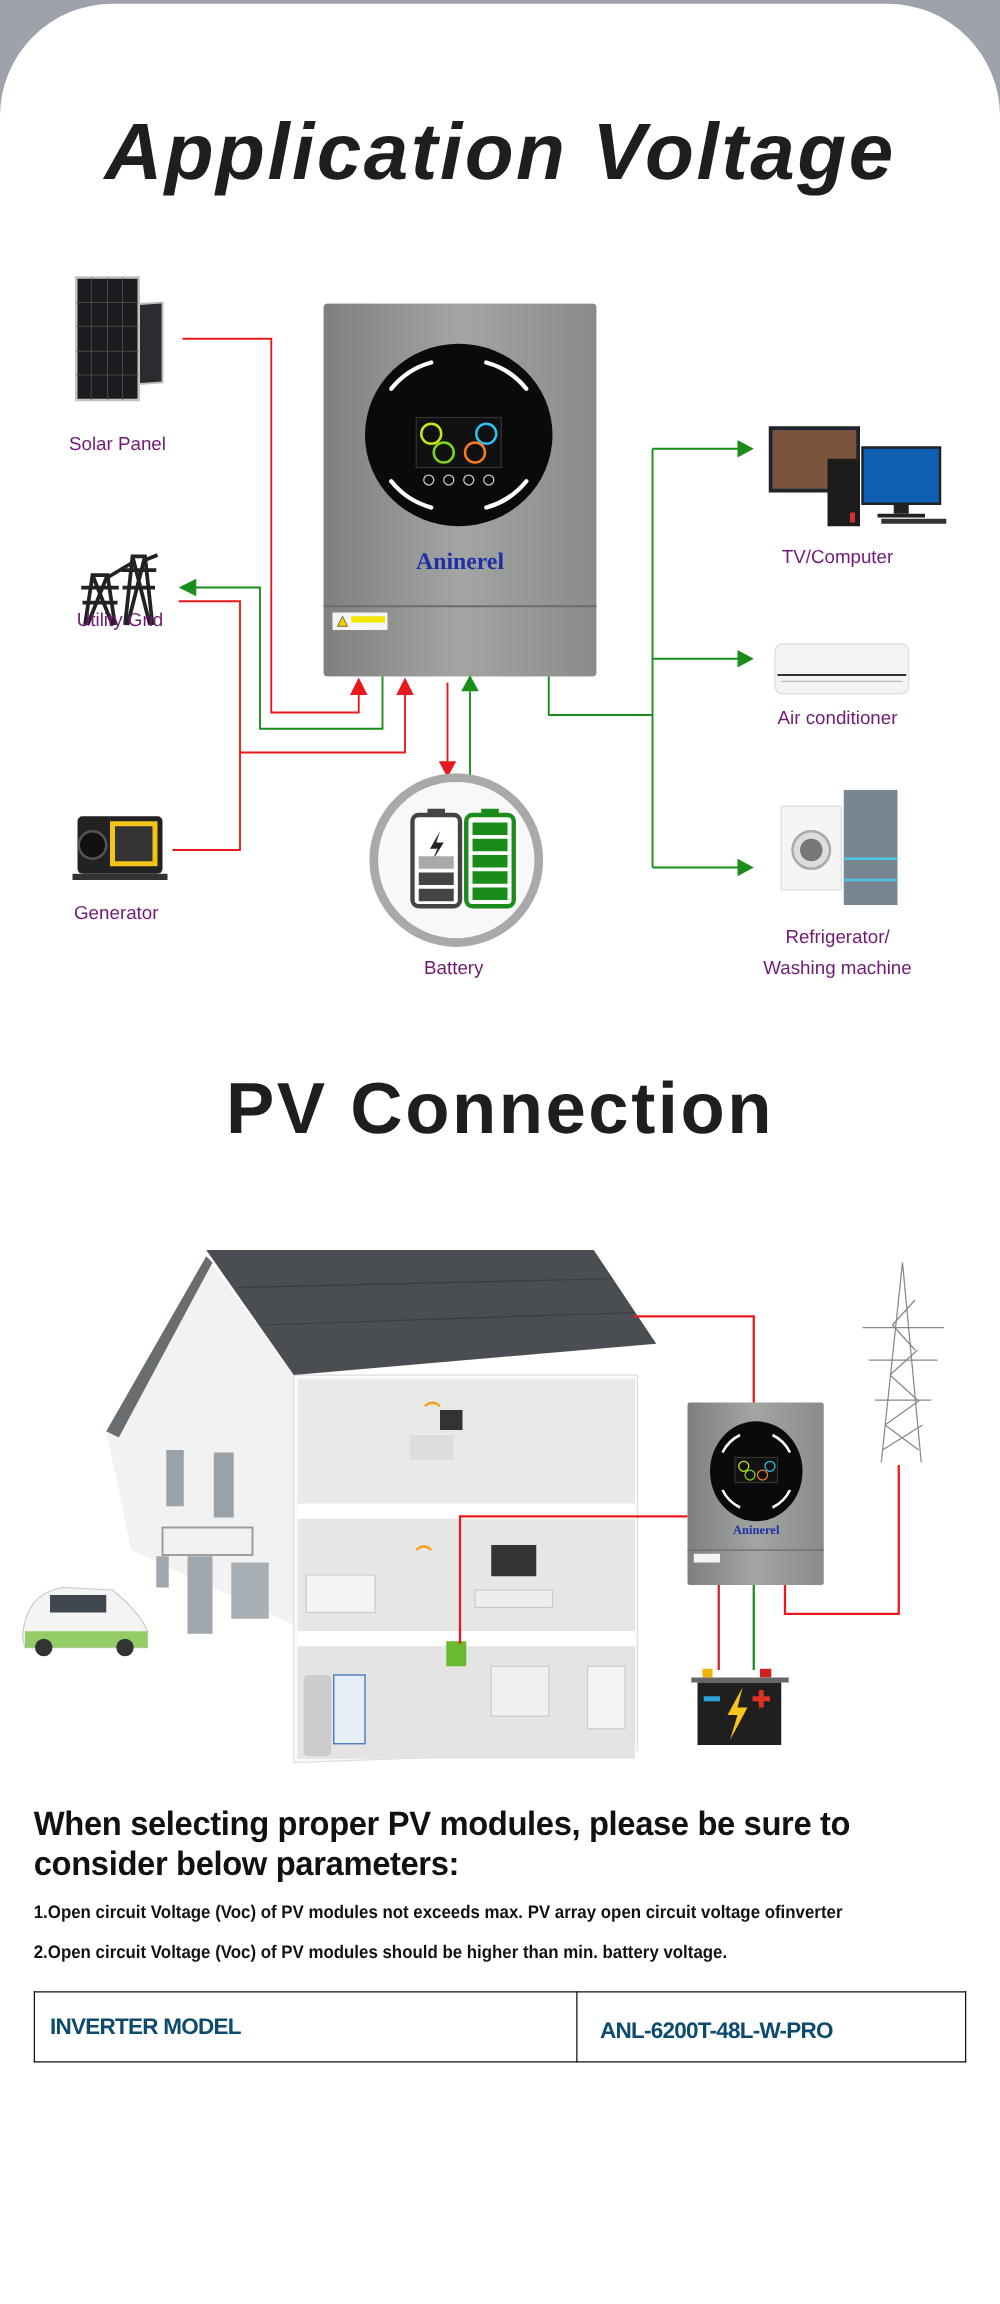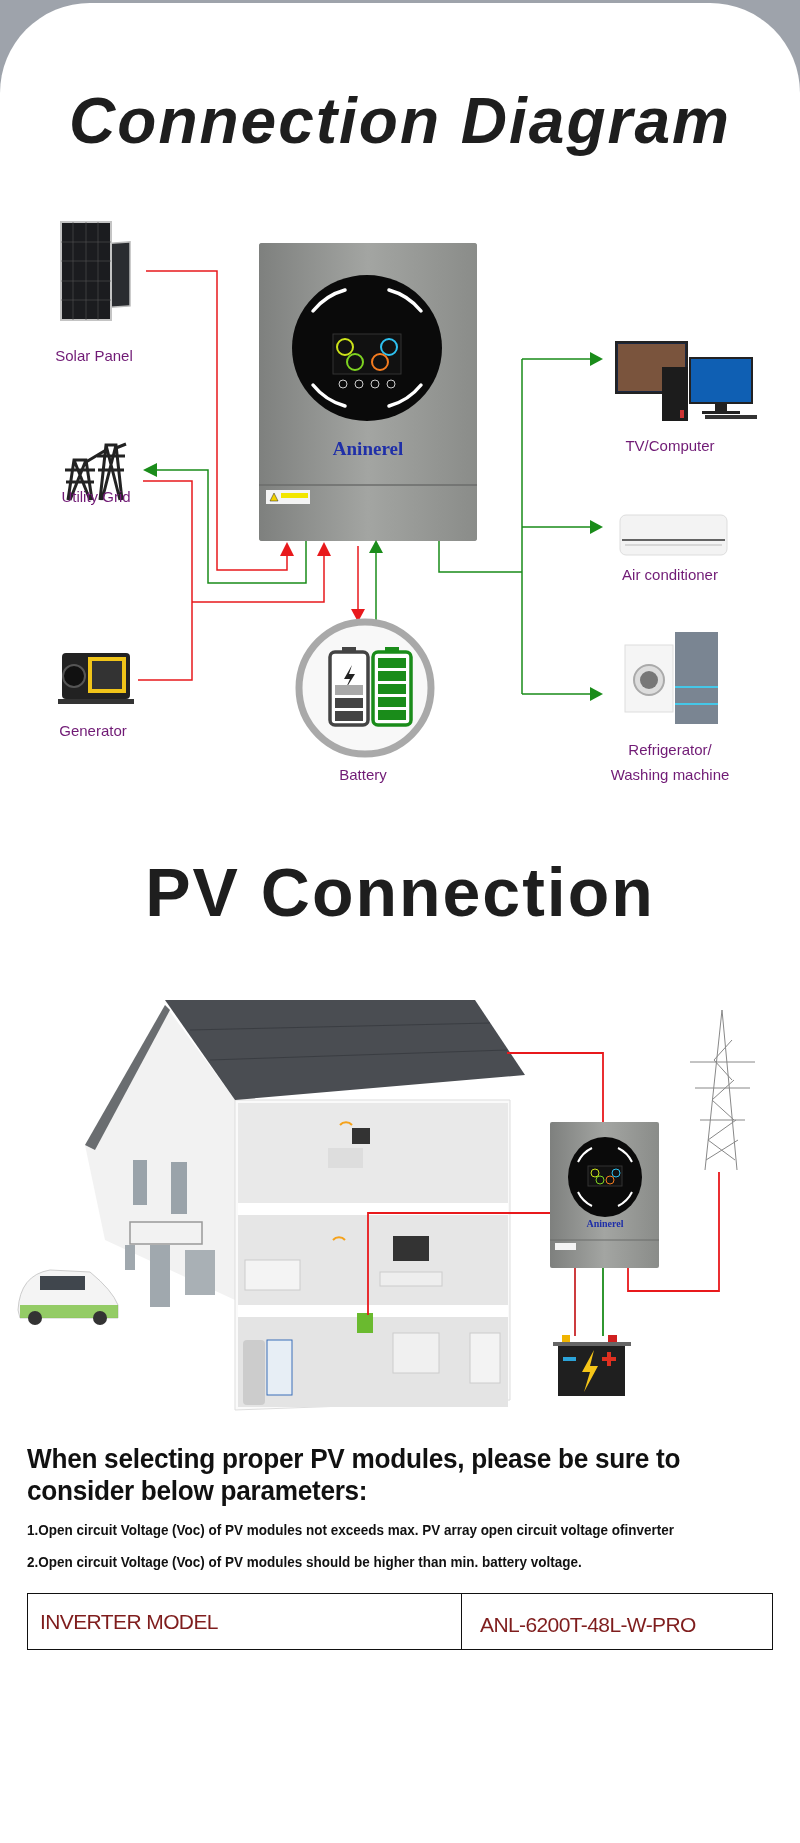--- a/index.html
+++ b/index.html
@@ -1,35 +1,35 @@
 <!DOCTYPE html>
 <html><head>
 <meta charset="utf-8">
 <style>
   html,body{margin:0;padding:0;}
   body{width:800px;height:1843px;position:relative;overflow:hidden;background:#9ea3ab;font-family:"Liberation Sans",sans-serif;}
   .card{position:absolute;left:0;top:3px;width:800px;height:1840px;background:#fff;border-radius:90px 90px 0 0;}
   .h1{position:absolute;left:0;width:800px;text-align:center;font-family:"Liberation Sans",sans-serif;font-weight:bold;color:#1e1e1e;}
   #title1{top:84px;font-size:64px;font-style:italic;letter-spacing:2px;}
-  #title2{top:853px;font-size:68px;letter-spacing:2px;}
+  #title2{top:853px;font-size:58px;letter-spacing:2px;}
   .lbl{position:absolute;font-size:15px;color:#701a75;text-align:center;width:160px;line-height:25px;}
   svg{position:absolute;left:0;top:0;}
   .note-h{position:absolute;left:27px;top:1443px;width:750px;font-size:27px;font-weight:bold;color:#111;line-height:32px;font-family:"Liberation Sans",sans-serif;letter-spacing:-0.3px;transform:scaleX(0.97);transform-origin:left;}
   .note{position:absolute;left:27px;font-size:14.5px;color:#111;font-weight:bold;font-family:"Liberation Sans",sans-serif;transform:scaleX(0.93);transform-origin:left;white-space:nowrap;}
   table.spec{position:absolute;left:27px;top:1593px;width:746px;border-collapse:collapse;}
-  table.spec td{border:1.5px solid #111;height:49px;font-size:21px;color:#7f1d1d;padding:0 0 0 12px;vertical-align:middle;font-family:"Liberation Sans",sans-serif;letter-spacing:-0.6px;}
+  table.spec td{border:1.5px solid #111;height:49px;font-size:18px;color:#0c4a6e;padding:0 0 0 12px;vertical-align:middle;font-family:"Liberation Sans",sans-serif;letter-spacing:-0.6px;font-weight:bold;}
   table.spec td.k{width:421px;}
   table.spec td.v{padding-left:18px;}
 </style>
 </head>
 <body>
 
 <div class="card"></div>
 
-<div id="title1" class="h1">Connection Diagram</div>
+<div id="title1" class="h1">Application Voltage</div>
 
 <svg width="800" height="820">
 
   <g>
     <rect x="102" y="251" width="28" height="64" fill="#2a2c30" stroke="#bbb" stroke-width="1.5" transform="skewY(-4)"></rect>
     <rect x="61" y="222" width="50" height="98" fill="#1b1c1f" stroke="#c4c4c4" stroke-width="2"></rect>
     <g stroke="#555" stroke-width="0.6">
       <line x1="61" y1="242" x2="111" y2="242"></line>
         <line x1="61" y1="261" x2="111" y2="261"></line>
       <line x1="61" y1="281" x2="111" y2="281"></line>

